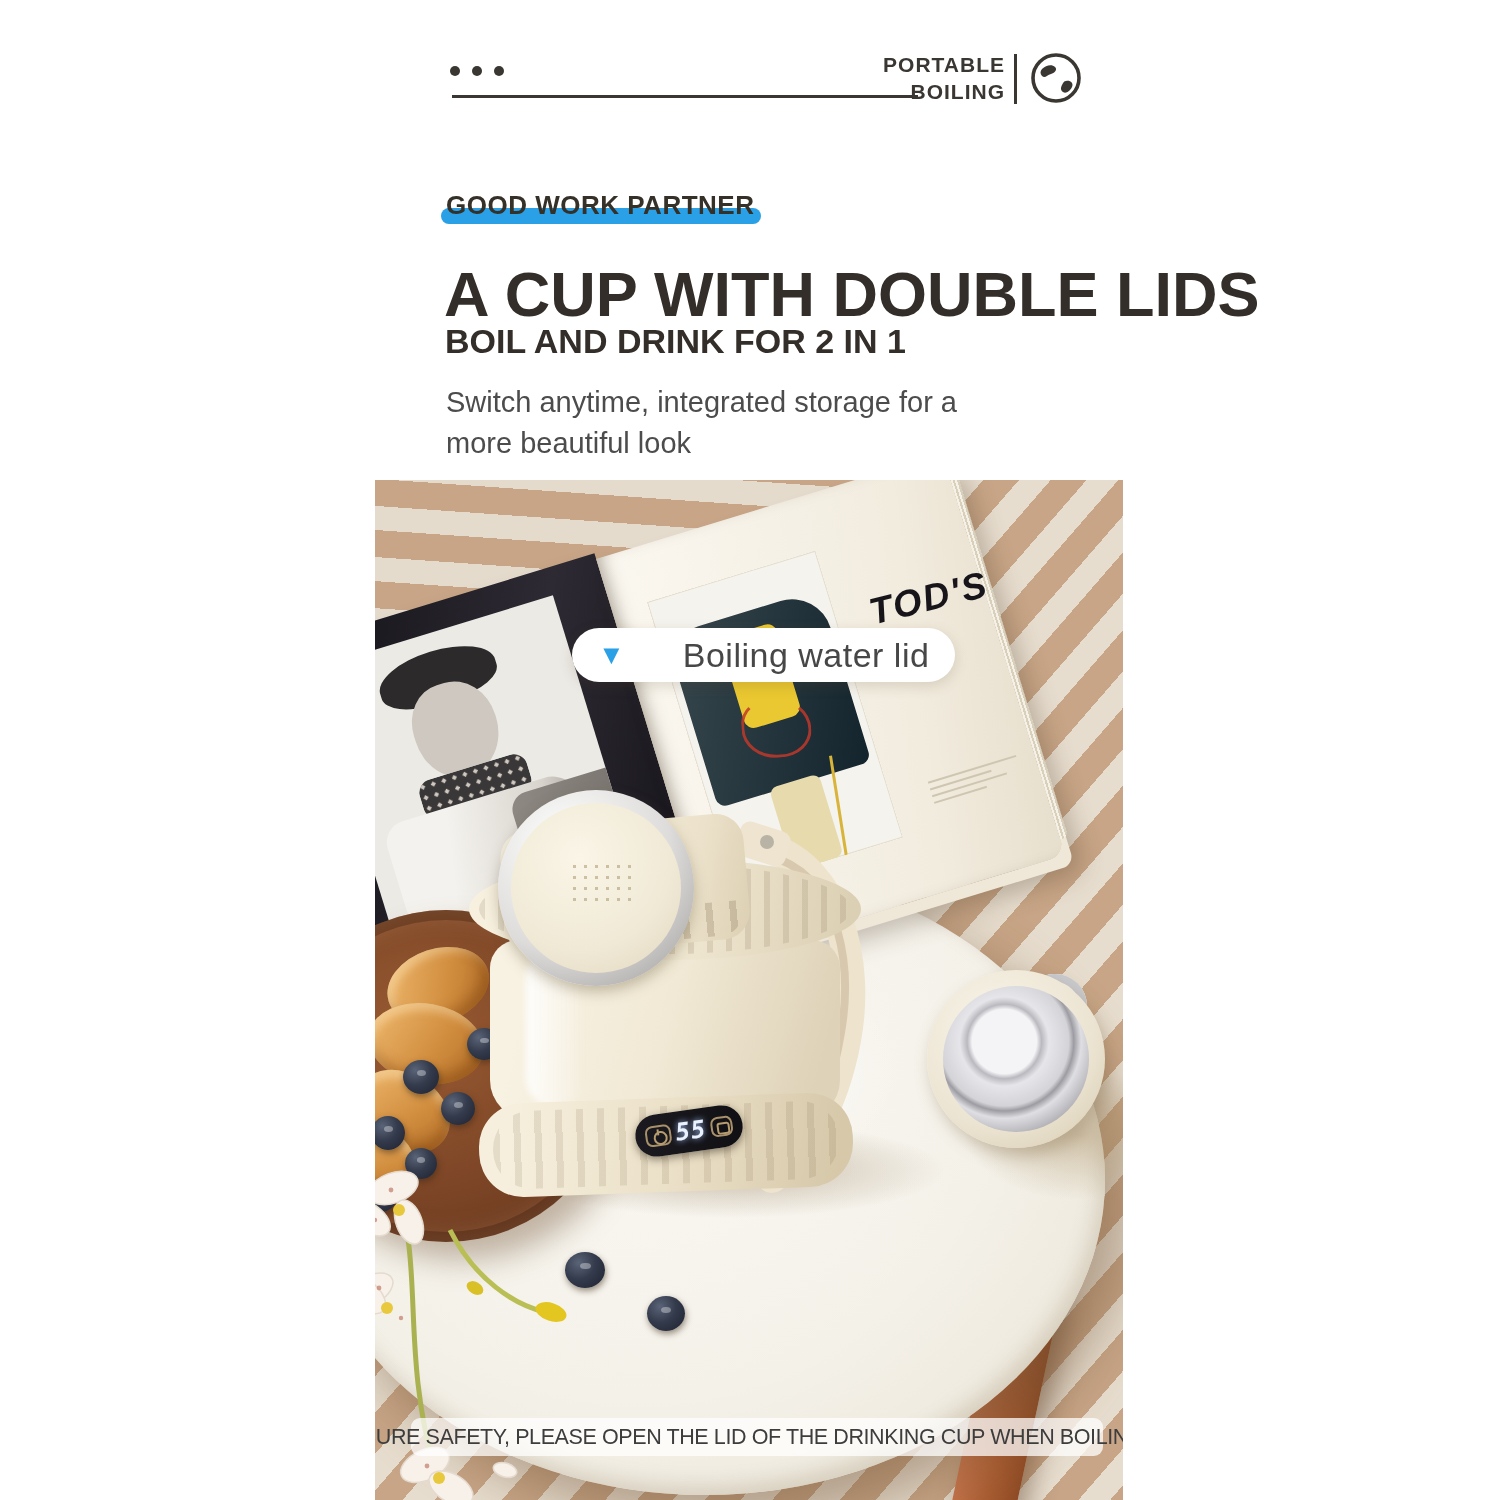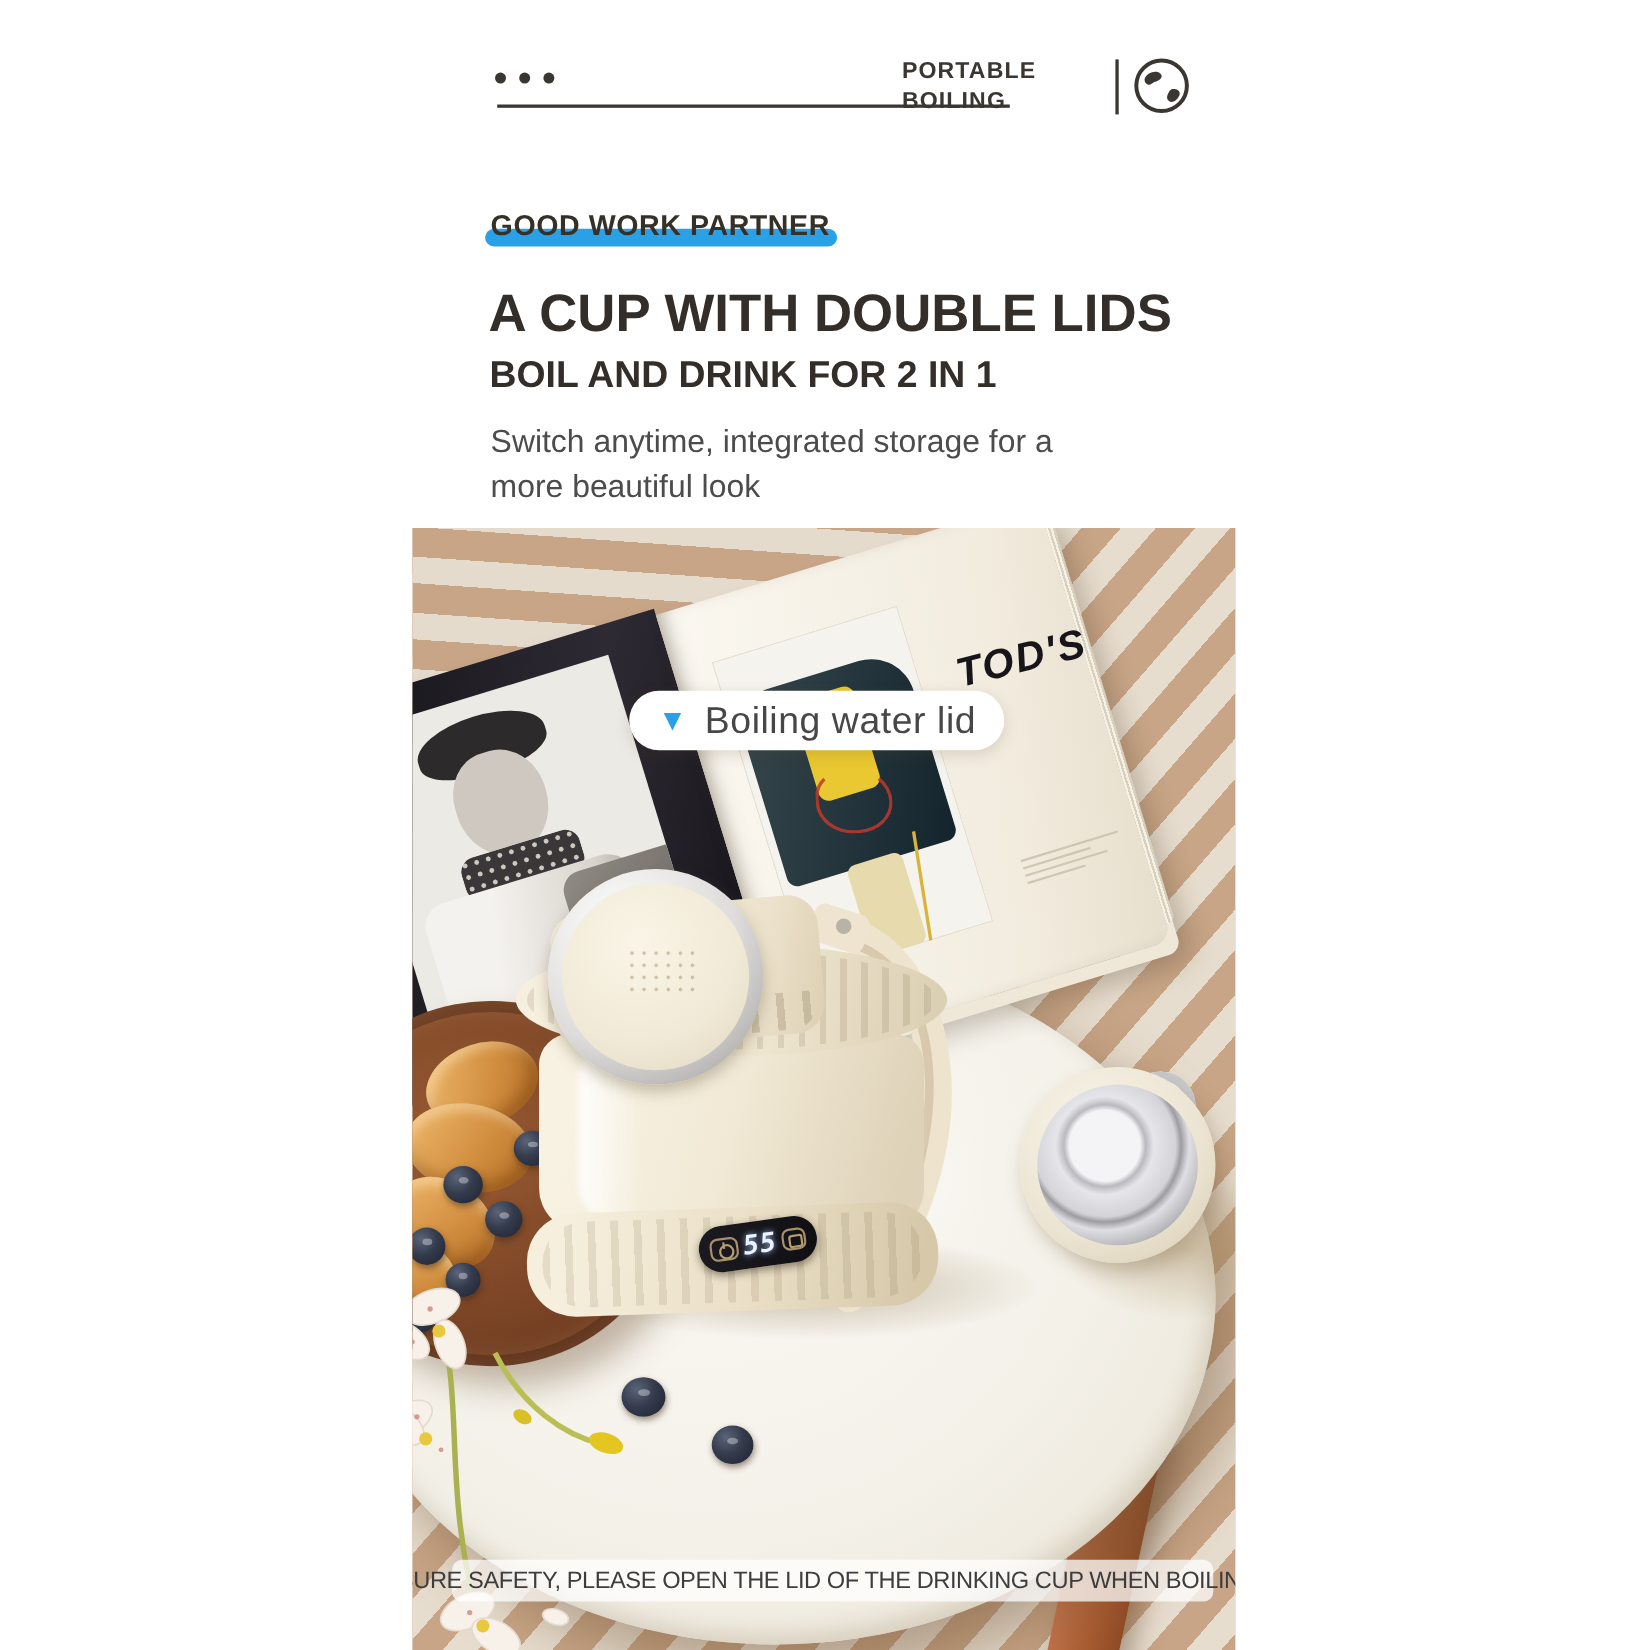--- a/index.html
+++ b/index.html
@@ -4,31 +4,31 @@
 <style>
   * { margin:0; padding:0; box-sizing:border-box; }
   html,body { width:1499px; height:1500px; }
   body { position:relative; background:#ffffff; font-family:"Liberation Sans", sans-serif; overflow:hidden; }
   .abs { position:absolute; }
 
   
   .hdr-dots { left:450px; top:66px; display:flex; gap:12px; }
   .hdr-dots .dot { width:10px; height:10px; border-radius:50%; background:#3a3632; }
   .hdr-rule { left:452px; top:95px; width:466px; height:3px; background:#3a3632; }
-  .brand { left:820px; top:51px; width:185px; text-align:left; font-size:21px; font-weight:800;
+  .brand { left:820px; top:51px; width:185px; text-align:right; font-size:21px; font-weight:800;
            letter-spacing:1px; color:#3a3632; line-height:1.3; }
   .hdr-divider { left:1014px; top:54px; width:3px; height:50px; background:#3a3632; }
   .globe { left:1028px; top:50px; }
 
   
   .eyebrow { left:446px; top:190px; font-size:26px; font-weight:800; color:#353028; letter-spacing:0.5px; }
   .eyebrow .txt { position:relative; z-index:2; }
   .eyebrow .hl { position:absolute; left:-5px; right:-7px; bottom:-3px; height:16px; background:#2aa0e6;
                  border-radius:8px; z-index:1; }
-  .main-title { left:444px; top:258px; font-size:48px; font-weight:800; color:#332e29; letter-spacing:0px; }
+  .main-title { left:444px; top:258px; font-size:63px; font-weight:800; color:#332e29; letter-spacing:0px; }
   .sub-title  { left:445px; top:322px; font-size:34px; font-weight:800; color:#332e29; }
   .descr { left:446px; top:382px; font-size:29px; color:#4c4c4c; line-height:1.42; font-weight:400; }
 
   
   .photo { left:375px; top:480px; width:748px; height:1020px; overflow:hidden; background:#c7a586; }
   .rugA { inset:0; background:repeating-linear-gradient(131deg, #c7a586 0 27px, #e7ddce 27px 51px); }
   .rugB { inset:0; clip-path:polygon(0 0, 76% 0, 0 84%);
           background:repeating-linear-gradient(184deg, #c7a586 0 27px, #e5dbcc 27px 51px); }
 
   .table-leg { left:595px; top:800px; width:64px; height:280px; border-radius:8px;
@@ -155,21 +155,21 @@
 
   
   .flowers { left:-20px; top:690px; }
 
   
   .pill { background:#ffffff; border-radius:28px; display:flex; align-items:center; gap:16px;
           box-shadow:0 4px 14px rgba(90,70,40,.18); padding:0 26px; }
   .pill-boil { left:197px; top:148px; height:54px; }
   .pill-drink { left:270px; top:692px; height:50px; }
   .pill .tri { color:#2aa0e6; font-size:27px; line-height:1; }
-  .pill .lbl { color:#474747; font-size:34px; letter-spacing:0.5px; }
+  .pill .lbl { color:#474747; font-size:34px; letter-spacing:0.5px;margin-left:42px; }
 
   
   .note { left:36px; top:938px; width:692px; height:38px; border-radius:9px;
           background:rgba(255,255,255,.74); display:flex; align-items:center; justify-content:center;
           color:#3d3d3d; font-size:21.5px; letter-spacing:-0.4px; white-space:nowrap; }
 </style>
 </head>
 <body>
 
 <div>

